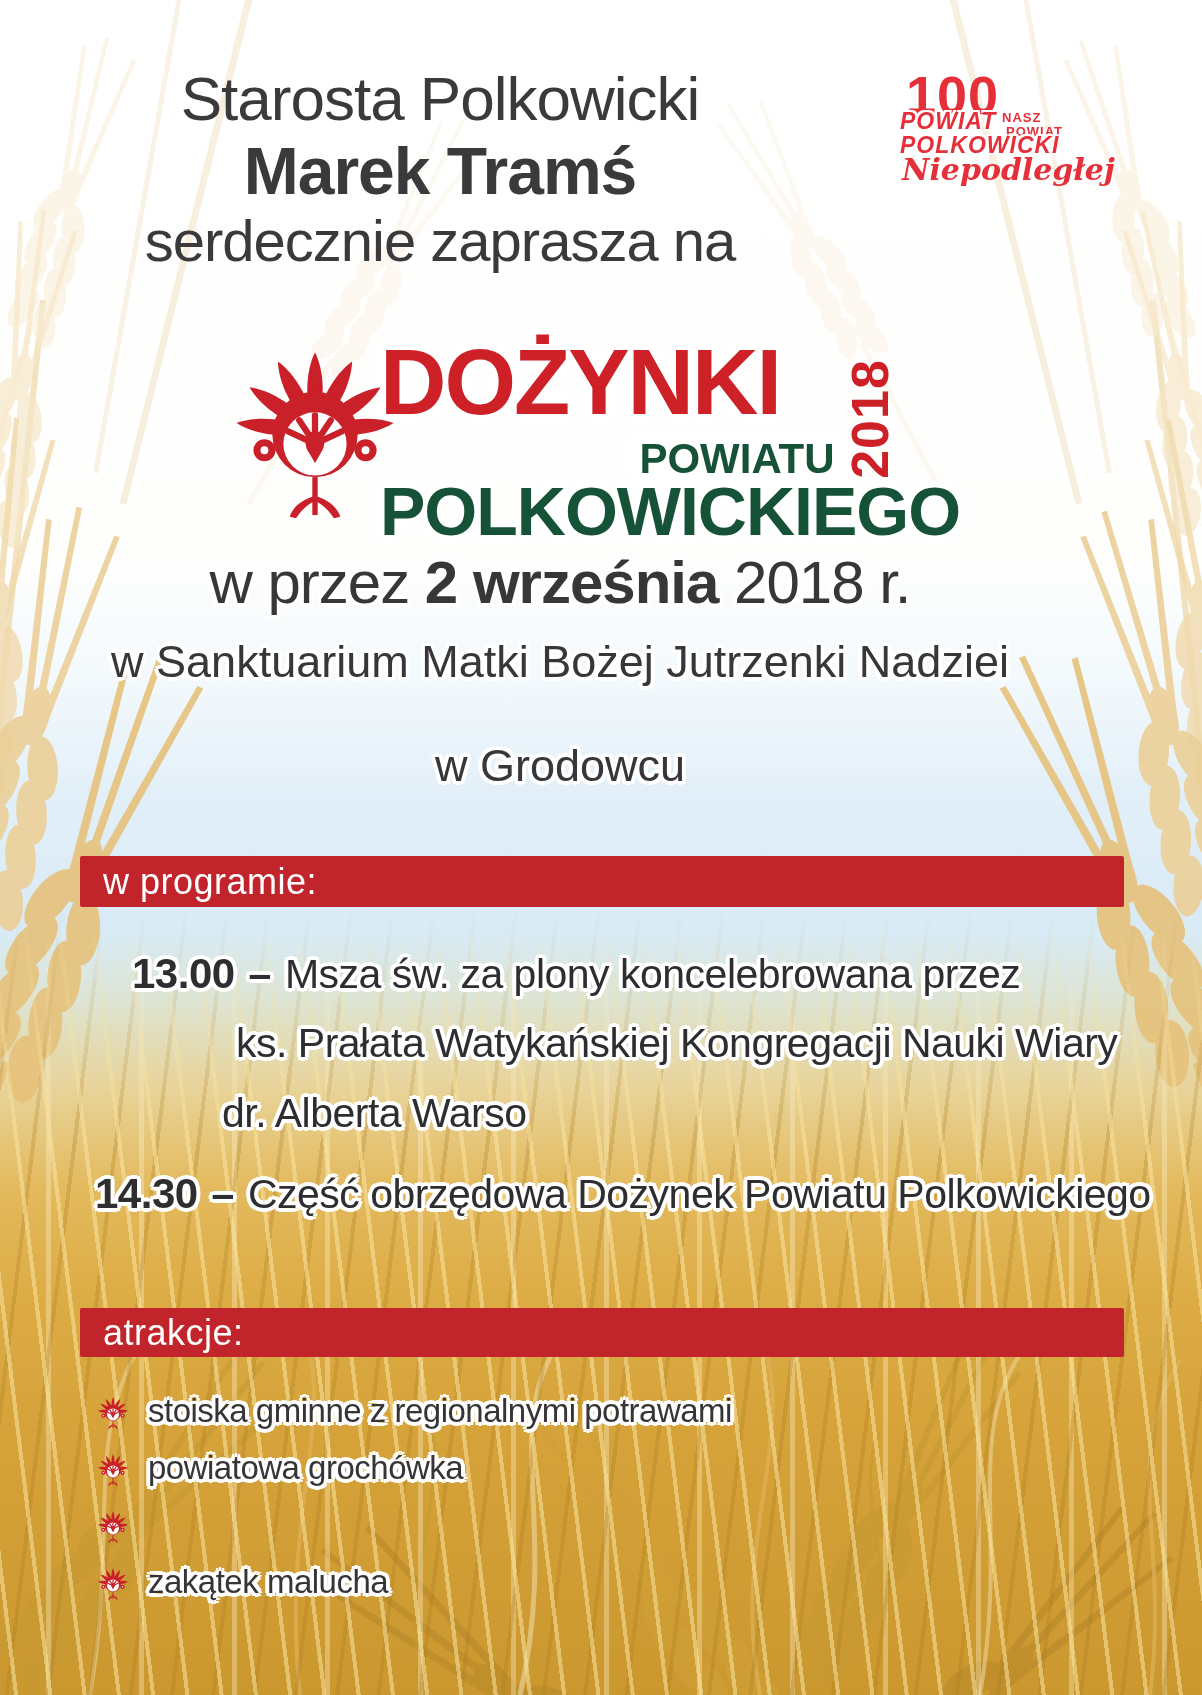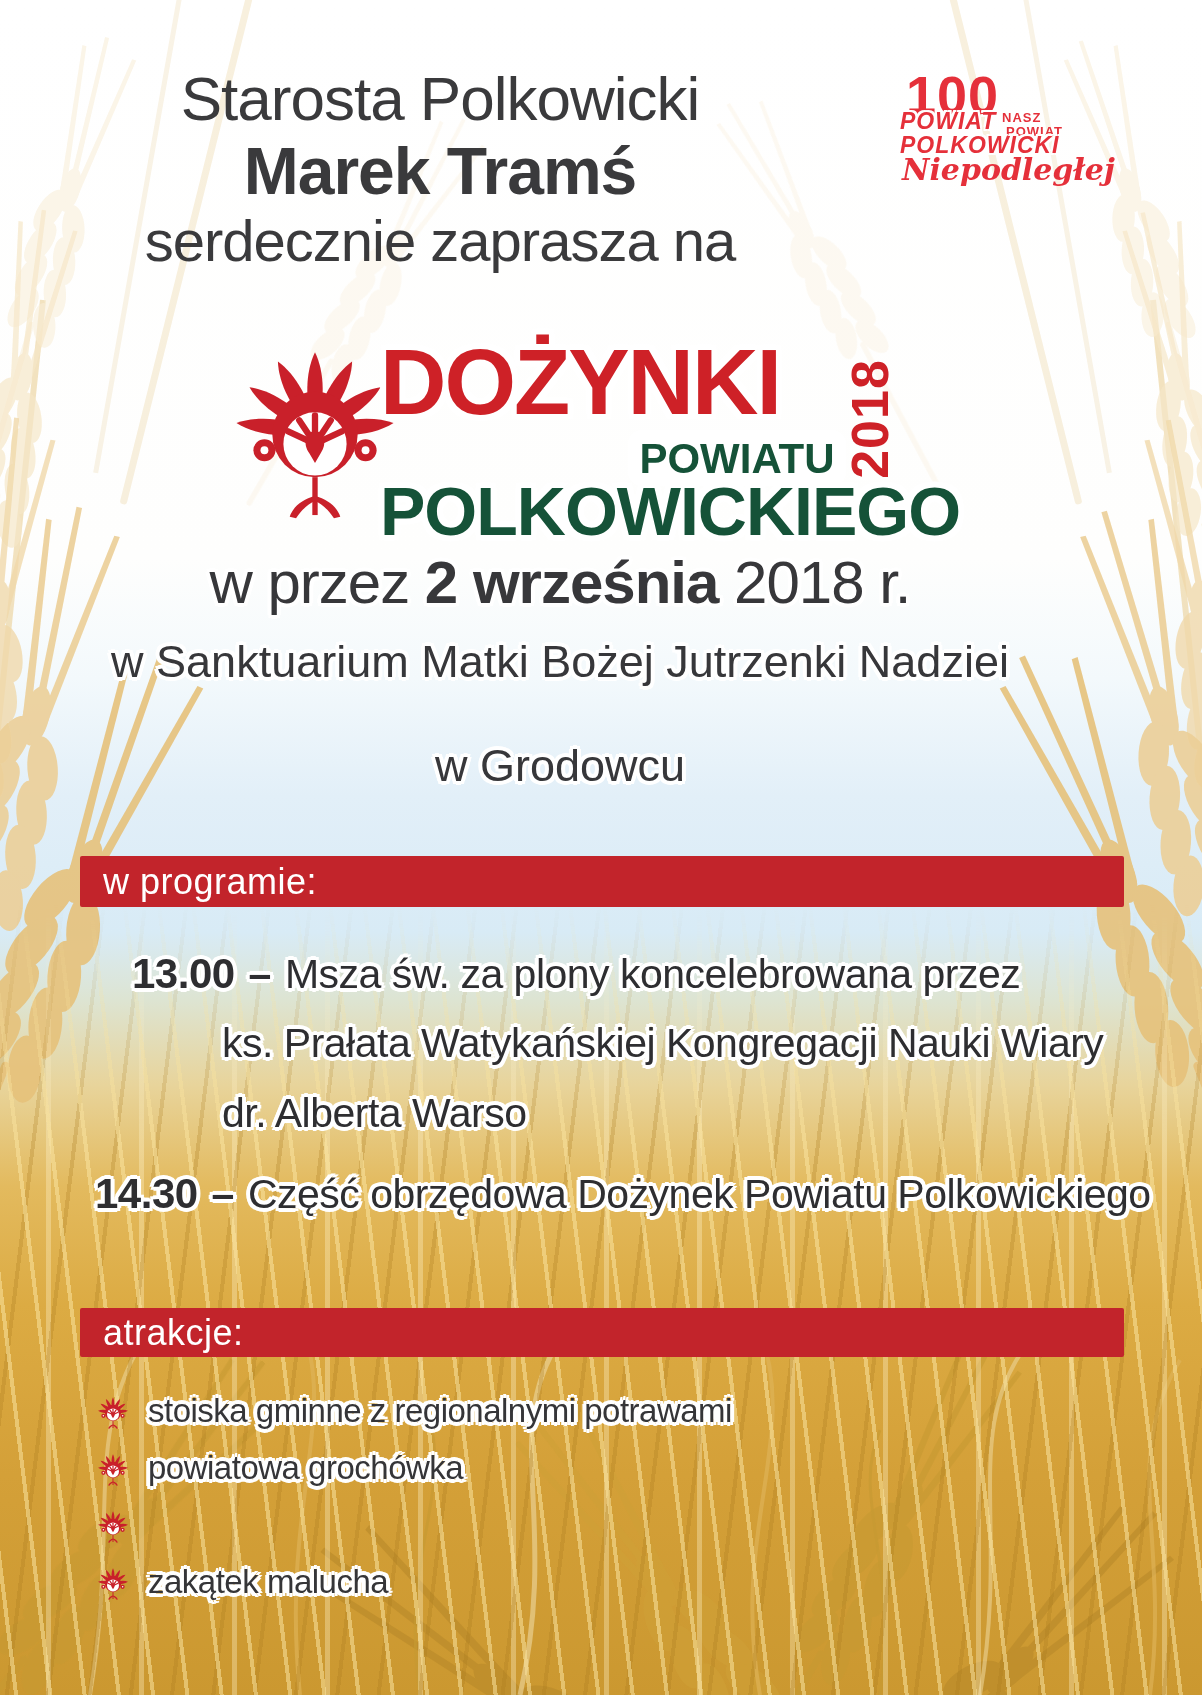--- a/index.html
+++ b/index.html
@@ -54,21 +54,21 @@
 
   .banner{position:absolute;left:80px;width:1044px;background:var(--banner-red,#c2242b);color:#fff;display:flex;align-items:center;padding-left:23px;box-sizing:border-box;border-radius:2px;}
   .banner span{font-size:36px;letter-spacing:0.5px;}
   .banner.program{top:856px;height:51px;}
   .banner.attractions{top:1308px;height:49px;}
 
   .prog{position:absolute;white-space:nowrap;font-size:41px;color:#2e2e31;letter-spacing:-0.5px;}
   .prog .time{font-weight:700;font-size:42px;}
   .prog .dash{font-weight:700;margin:0 14px;}
   .prog.p1{left:95px;top:950px;margin-left:37px;}
-  .prog.p2{left:222px;top:1020px;}
+  .prog.p2{left:236px;top:1020px;}
   .prog.p3{left:222px;top:1090px;font-weight:400;}
   .prog.p4{left:95px;top:1170px;}
 
   .attr-list{position:absolute;left:98px;top:1382px;margin:0;padding:0;list-style:none;}
   .attr-list li{display:flex;align-items:center;height:57px;}
   .attr-list .bullet{width:30px;height:36px;margin-right:20px;flex:none;color:var(--accent-red,#c9202a);}
   .attr-list span{font-size:33px;color:#353538;letter-spacing:-0.5px;}
 </style>
 </head>
 <body>

